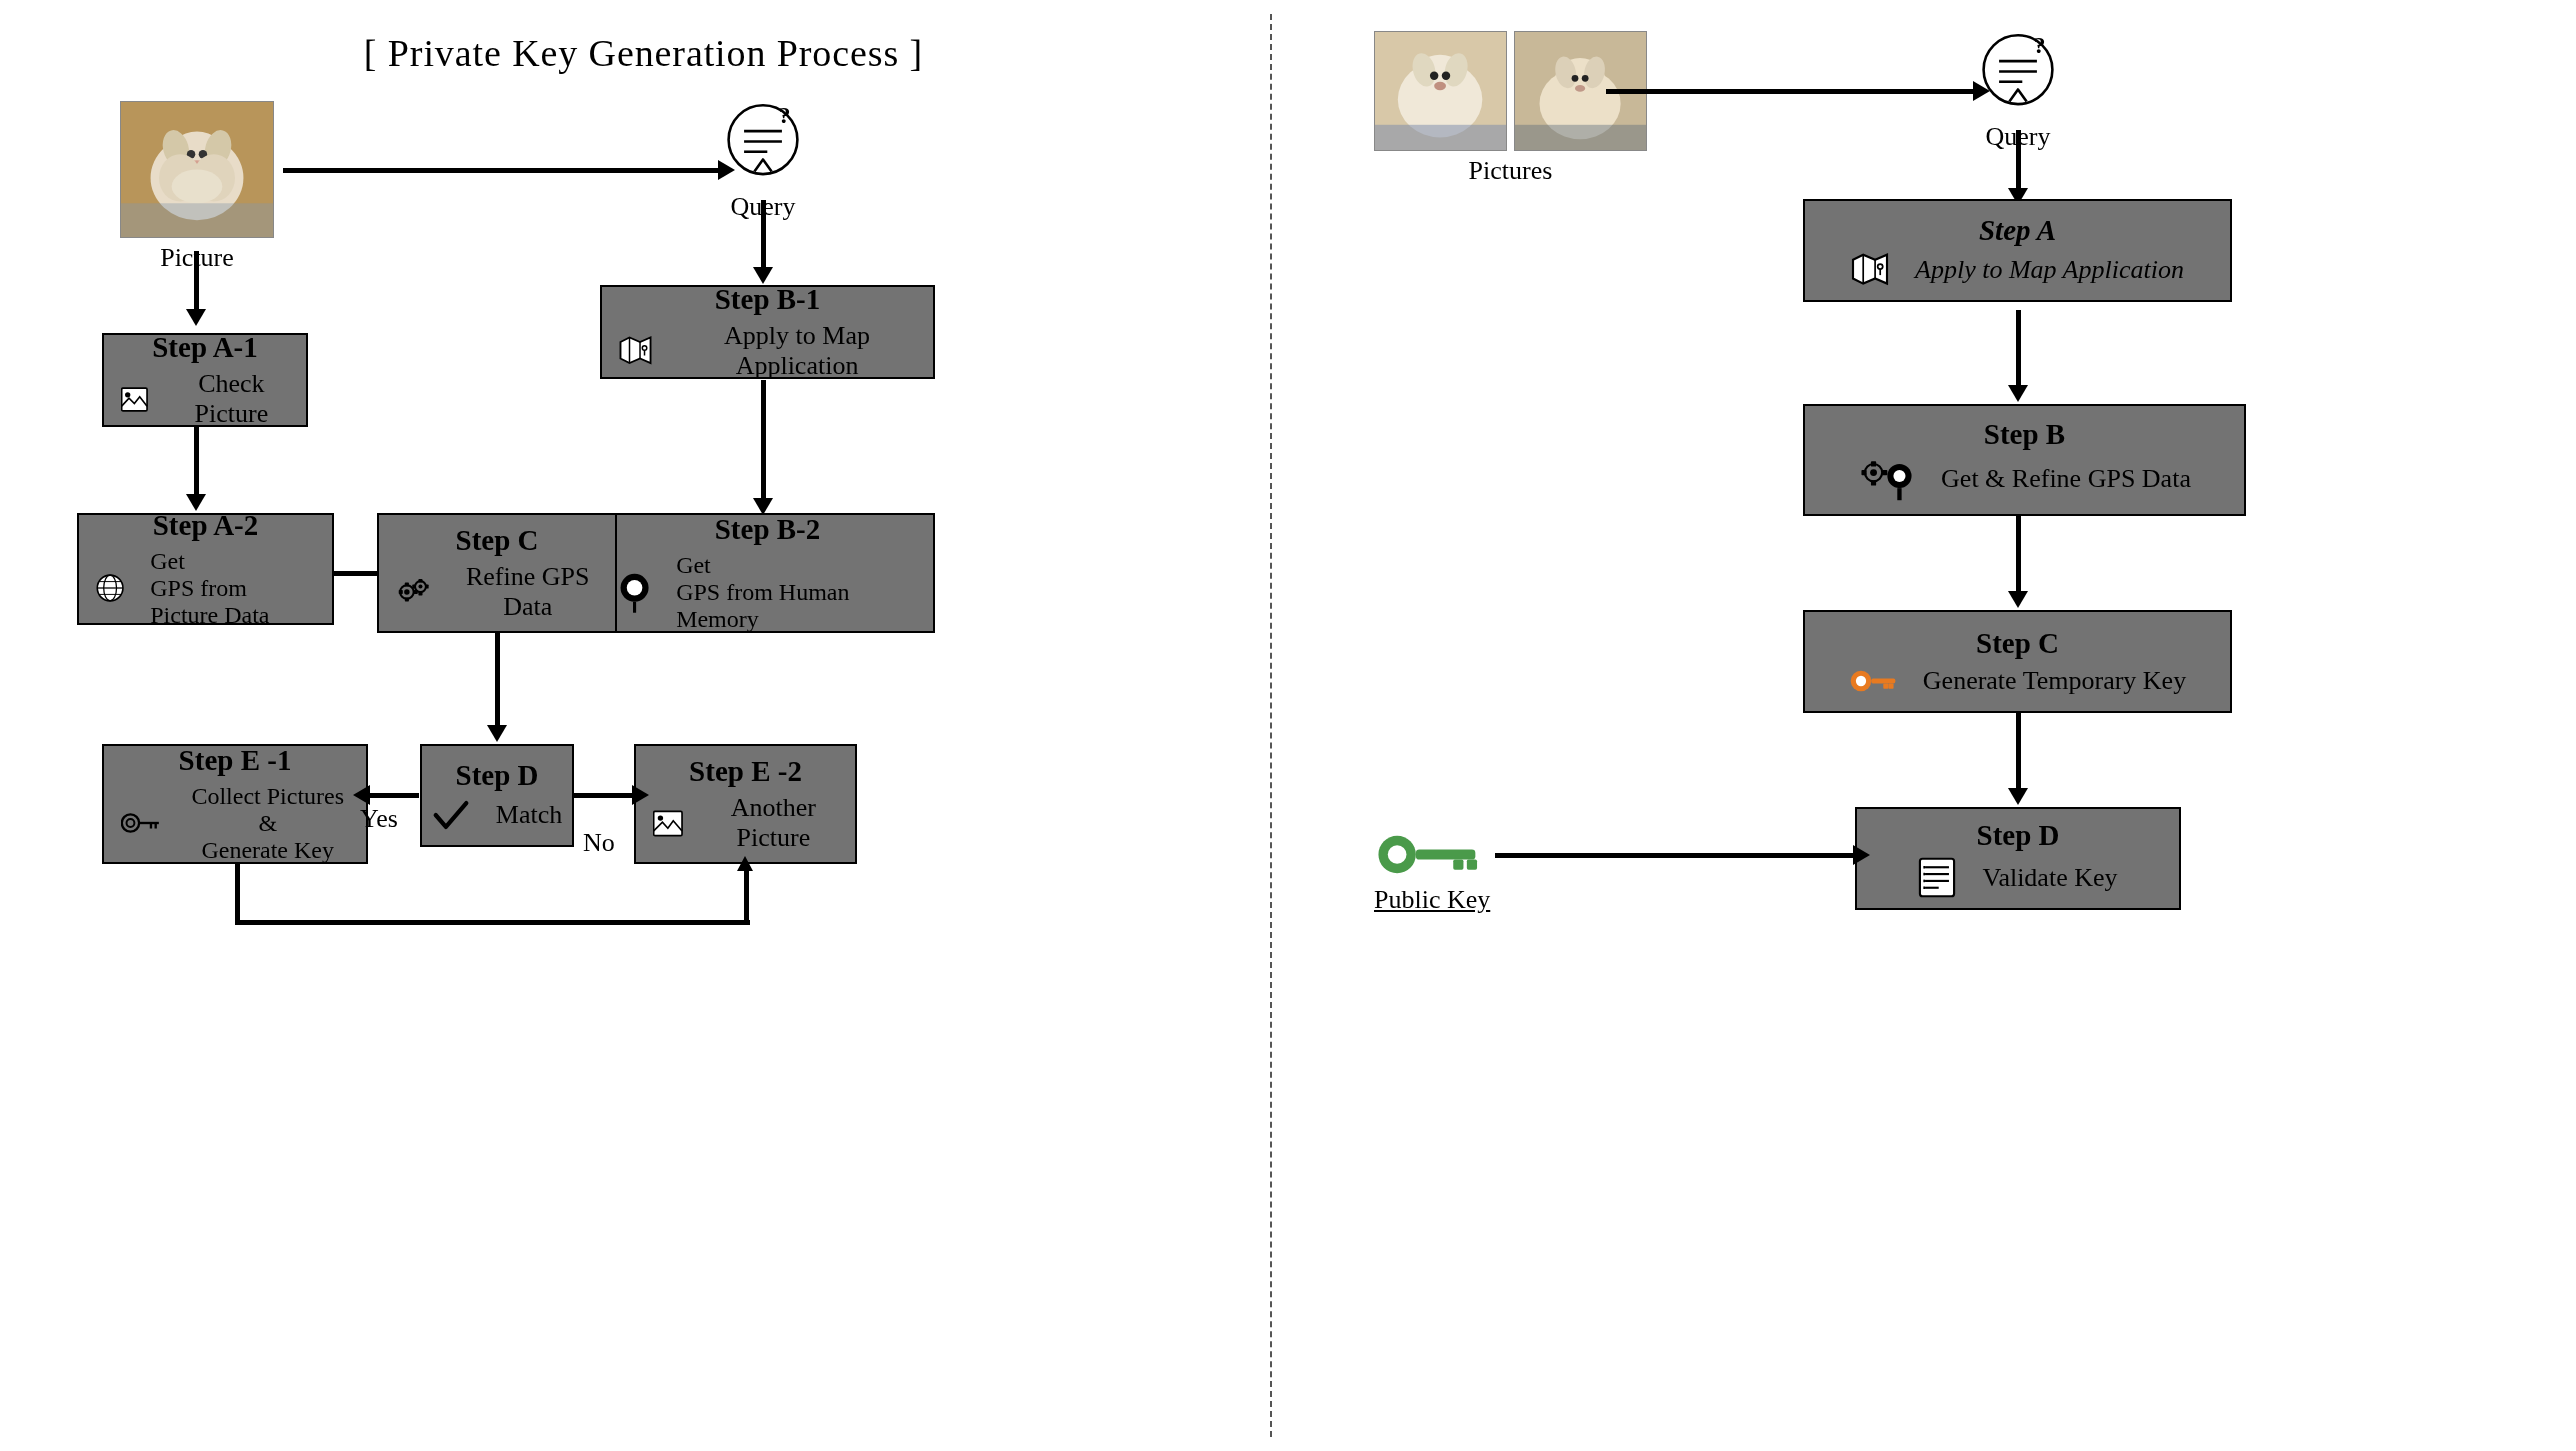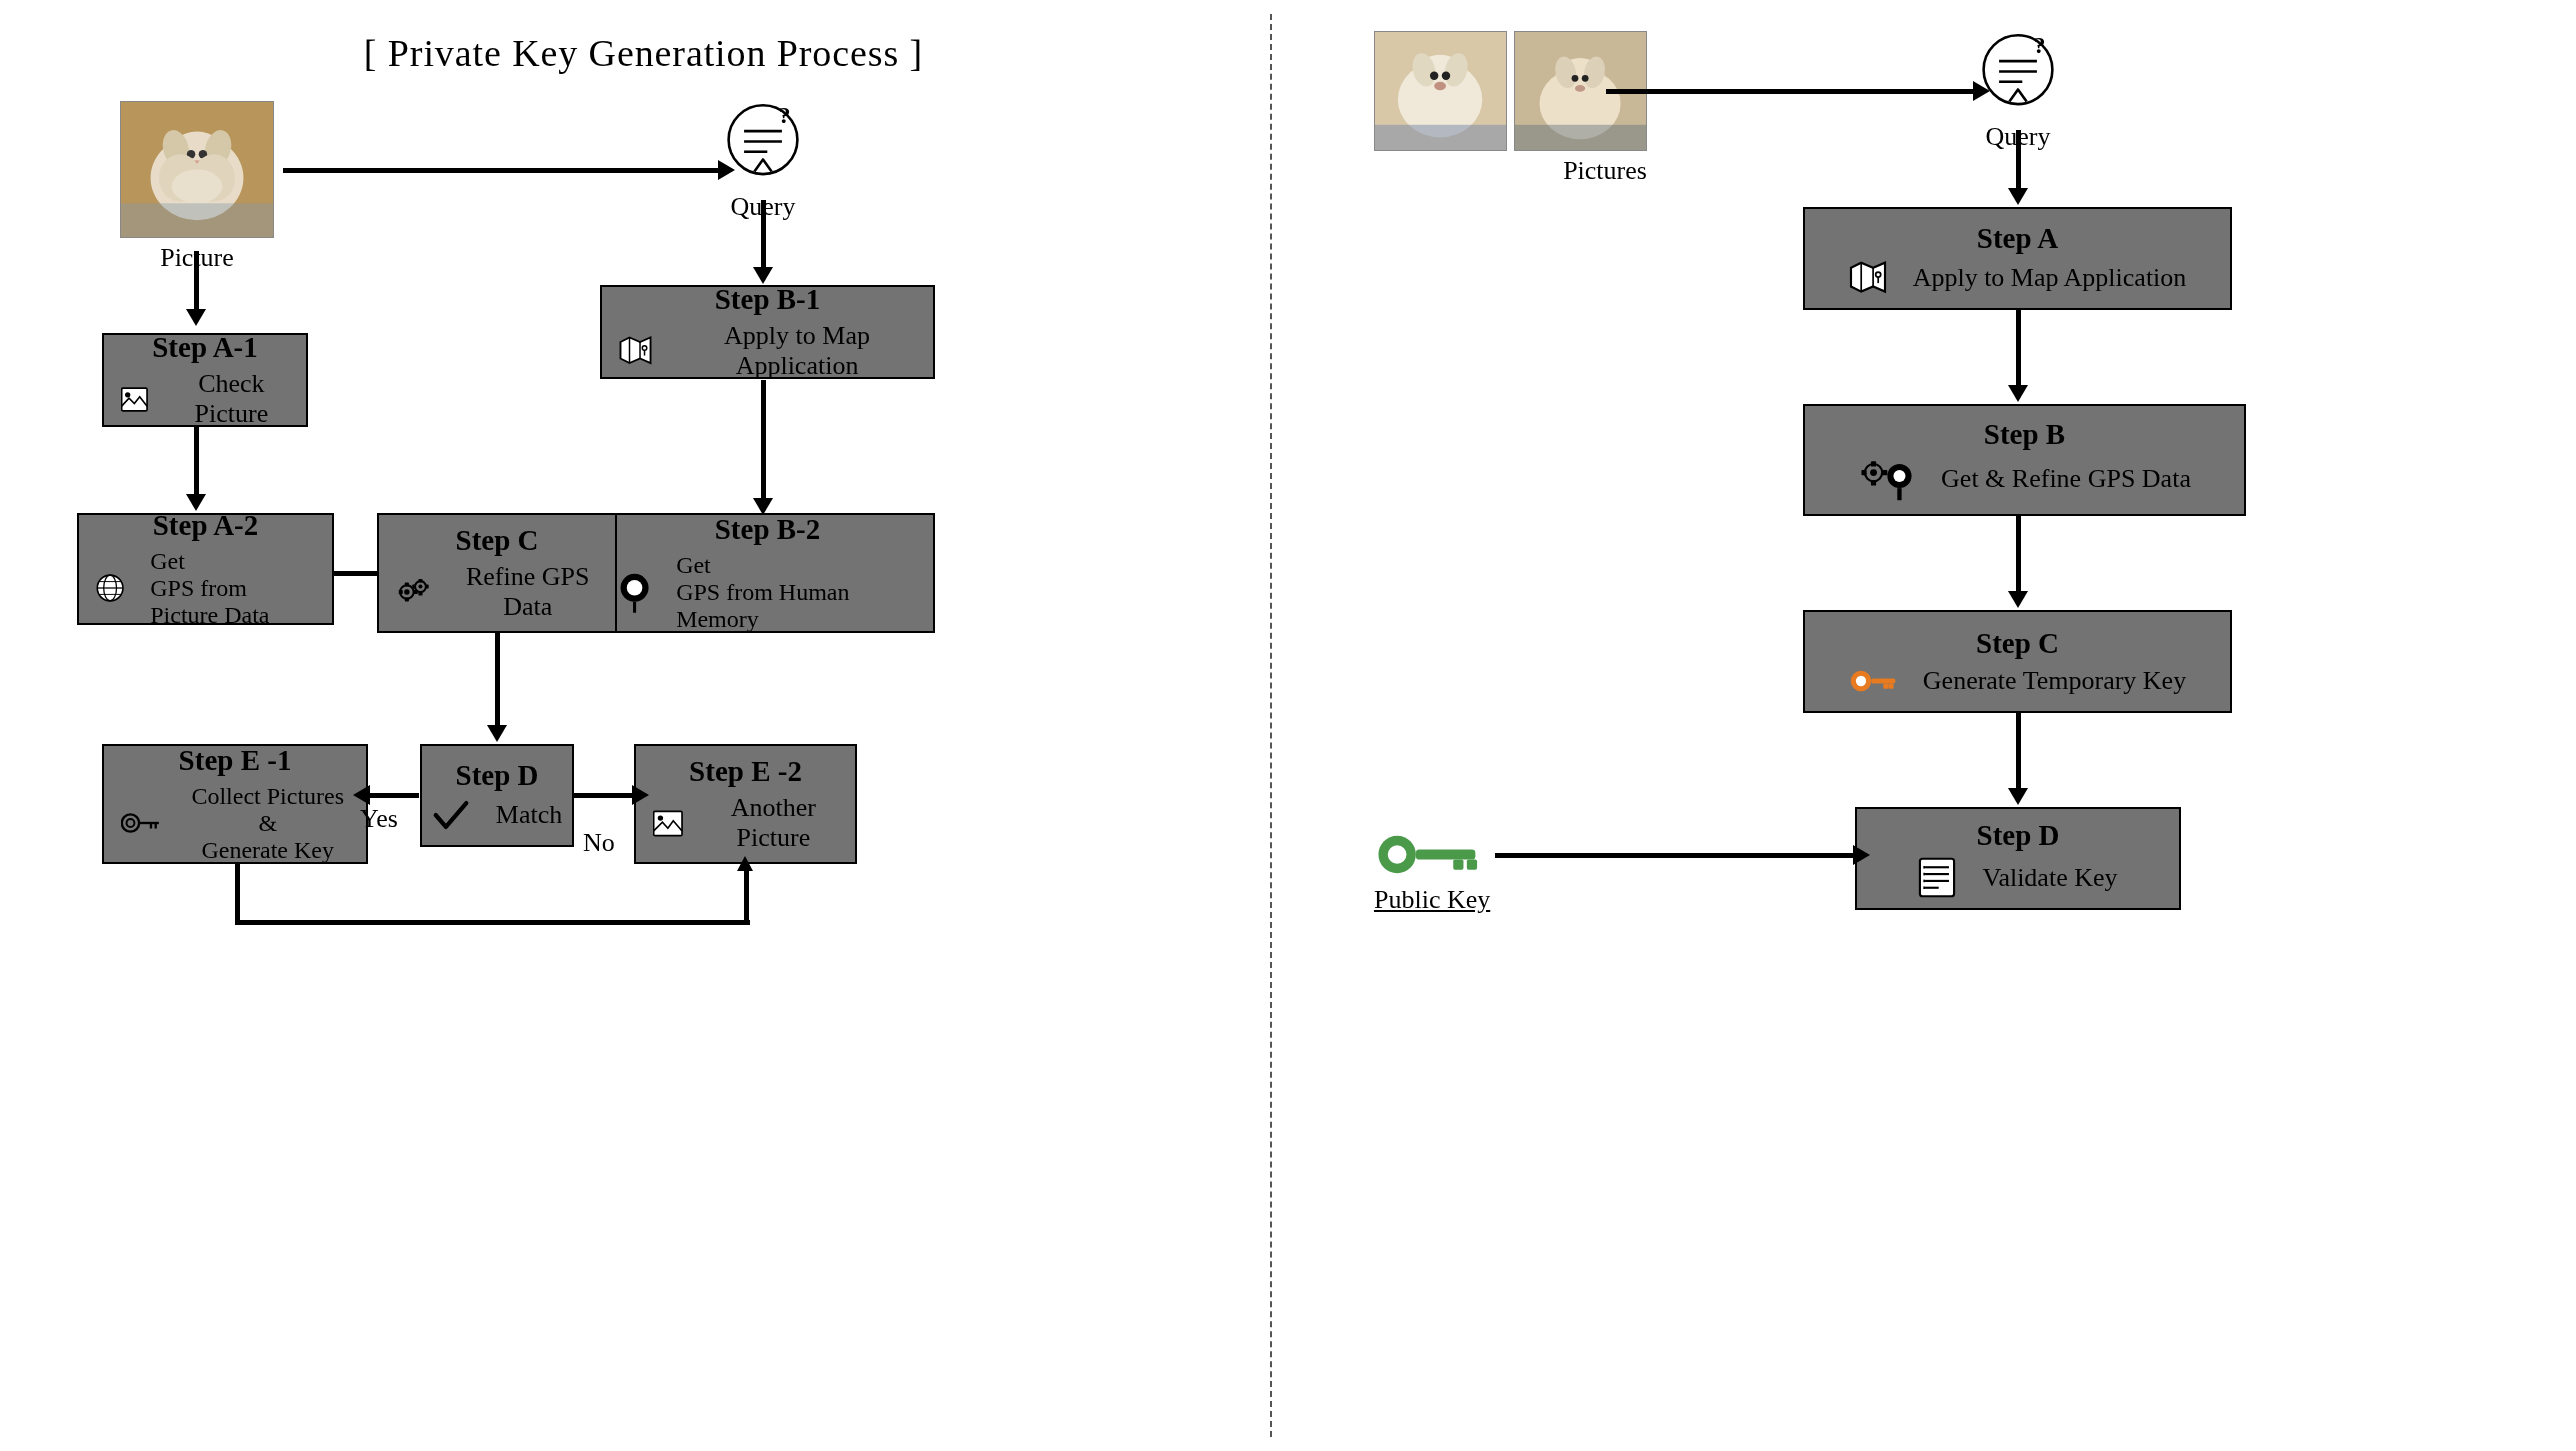--- a/index.html
+++ b/index.html
@@ -349,21 +349,21 @@
 
       <div style="position:absolute; left:686px; top:755px; width:0; height:0; border-left:8.6px solid transparent; border-right:8.6px solid transparent; border-bottom:15.4px solid #000;"></div>
 
     </div>
   </div>
 
   <div class="right-panel">
 
     <div class="flow-area">
 
-      <div style="position:absolute; left:51px; top:0px; display:flex; flex-direction:column; align-items:flex-end;">
+      <div style="position:absolute; left:51px; top:0px; display:flex; flex-direction:column; align-items:center;">
         <div style="display:flex; gap:6.9px;">
           <div class="dog-photo-small">
             <svg width="133" height="120" viewBox="0 0 155 140">
               <rect width="155" height="140" fill="#d8c8a8"></rect>
               <ellipse cx="77" cy="80" rx="50" ry="45" fill="#f0e8d8"></ellipse>
               <ellipse cx="77" cy="55" rx="32" ry="28" fill="#f0e8d8"></ellipse>
               <ellipse cx="58" cy="45" rx="13" ry="20" fill="#e0d8c0" transform="rotate(-15 58 45)"></ellipse>
               <ellipse cx="96" cy="45" rx="13" ry="20" fill="#e0d8c0" transform="rotate(15 96 45)"></ellipse>
               <circle cx="70" cy="52" r="5" fill="#222"></circle>
               <circle cx="84" cy="52" r="5" fill="#222"></circle>
@@ -399,21 +399,21 @@
             <text x="68" y="25" font-size="28" font-weight="bold" fill="#000">?</text>
           </svg>
         </div>
         <div class="caption">Query</div>
       </div>
 
       <div class="thick-arrow-right" style="left:283px; top:58px; width:369px;"></div>
 
       <div class="thick-arrow-down" style="left:693px; top:99px; height:60px;"></div>
 
-      <div class="step-box" style="left:480px; top:176px; width:429px; height:103px;">
+      <div class="step-box" style="left:480px; top:168px; width:429px; height:103px;font-style:italic;">
         <div class="step-label">Step A</div>
         <div class="step-content">
           <svg width="38" height="34" viewBox="0 0 44 40">
             <path d="M2 8 L14 2 L28 8 L42 2 L42 36 L28 30 L14 36 L2 30 Z" fill="white" stroke="#000" stroke-width="2.5"></path>
             <path d="M14 2 L14 36" fill="none" stroke="#000" stroke-width="2"></path>
             <path d="M28 8 L28 30" fill="none" stroke="#000" stroke-width="2"></path>
             <circle cx="34" cy="16" r="3" fill="none" stroke="#000" stroke-width="2"></circle>
             <path d="M34 19 L34 26" stroke="#000" stroke-width="2"></path>
           </svg>
           <span>Apply to Map Application</span>

